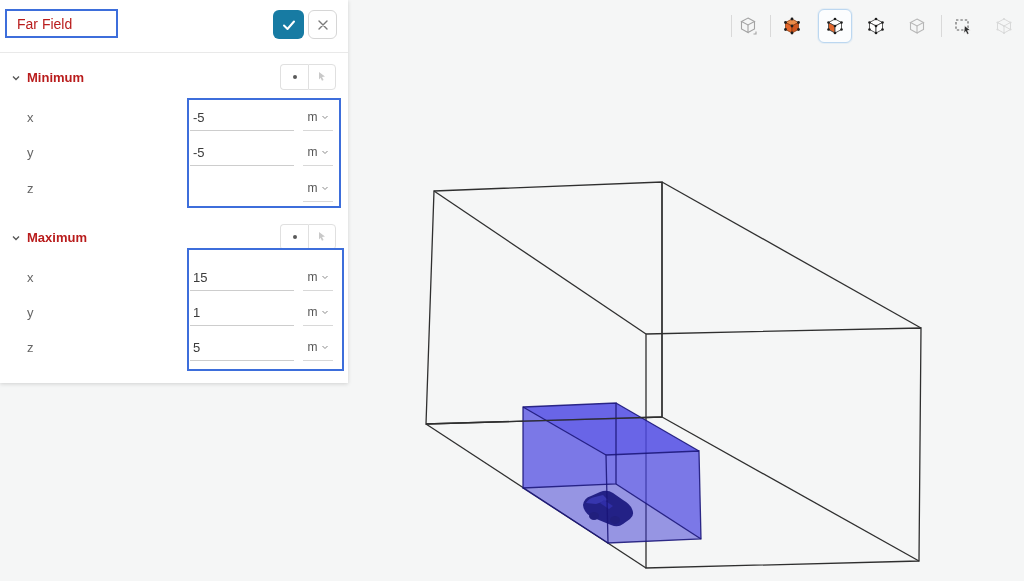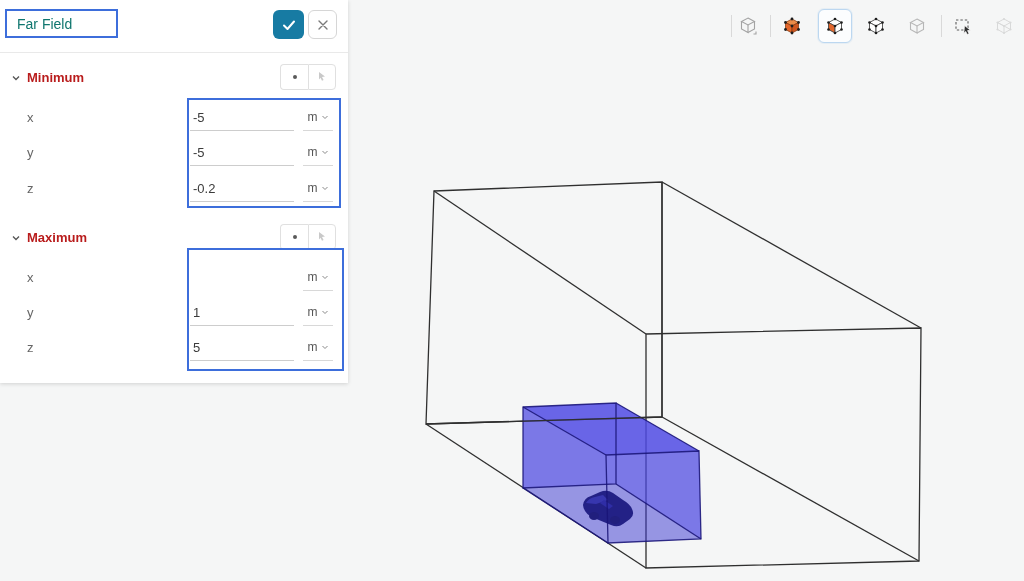--- a/index.html
+++ b/index.html
@@ -16,21 +16,21 @@
   .tbtn{position:absolute;top:9px;width:34px;height:34px;border:none;background:transparent;
         display:flex;align-items:center;justify-content:center;padding:0;border-radius:6px;cursor:pointer;}
   .tbtn.active{background:#fcfdfe;border:1px solid #bcd7f0;box-shadow:0 0 0 1px rgba(188,215,240,.25);}
   .tdiv{position:absolute;top:15px;width:1px;height:22px;background:#d9d9d9;}
 
   
   .panel{position:absolute;left:0;top:0;width:348px;height:383px;background:#ffffff;
          box-shadow:0 1px 4px rgba(0,0,0,.15);}
   .name-box{position:absolute;left:5px;top:9px;width:109px;height:25px;border:2px solid #3d6edb;background:#fff;}
   .name-box input{border:none;outline:none;width:100%;height:100%;padding:0 0 0 10px;
-        font-family:"Liberation Sans",sans-serif;font-size:14px;color:#0f766e;background:transparent;}
+        font-family:"Liberation Sans",sans-serif;font-size:14px;color:#b91c1c;background:transparent;}
   .btn-confirm{position:absolute;left:273px;top:10px;width:31px;height:29px;background:#177ba3;
         border:none;border-radius:6px;display:flex;align-items:center;justify-content:center;cursor:pointer;}
   .btn-cancel{position:absolute;left:308px;top:10px;width:29px;height:29px;background:#fff;
         border:1px solid #d6d6d6;border-radius:6px;display:flex;align-items:center;justify-content:center;
         color:#7a7a7a;font-size:15px;line-height:1;cursor:pointer;}
   .hdr-divider{position:absolute;left:0px;top:52px;width:348px;height:1px;background:#e9e9e9;}
 
   .sec-chevron{position:absolute;left:10px;width:12px;height:12px;cursor:pointer;}
   .sec-title{position:absolute;left:27px;font-size:13px;font-weight:bold;color:#b91c1c;}
   .pick-group{position:absolute;left:280px;width:56px;height:26px;display:flex;}
@@ -262,23 +262,20 @@
     <input value="-5" style="">
   </div>
   <div class="unit-wrap" style="top:139px">
     <span class="u">m</span>
     <svg width="8" height="8" viewBox="0 0 8 8">
       <polyline points="1.5,3 4,5.5 6.5,3" fill="none" stroke="#8a8a8a" stroke-width="1"></polyline>
     </svg>
   </div>
 
   <div class="row-label" style="top:181px">z</div>
-  <div class="val-wrap" style="top:175px">
-    <input value="-0.2" style="">
-  </div>
   <div class="unit-wrap" style="top:175px">
     <span class="u">m</span>
     <svg width="8" height="8" viewBox="0 0 8 8">
       <polyline points="1.5,3 4,5.5 6.5,3" fill="none" stroke="#8a8a8a" stroke-width="1"></polyline>
     </svg>
   </div>
 
   <div class="group-outline" style="left:187px;top:98px;width:150px;height:106px"></div>
 
   <svg class="sec-chevron" style="top:232px" viewBox="0 0 12 12">
@@ -291,20 +288,23 @@
       <span class="dot"></span>
     </button>
     <button class="pick-btn">
       <svg width="12" height="12" viewBox="0 0 12 12">
         <path d="M3 1 l6 4.5 -3 .4 1.6 3 -1.6 .8 -1.5 -3 -1.5 1.8 z" fill="#c9c9c9"></path>
       </svg>
     </button>
   </div>
 
   <div class="row-label" style="top:270px">x</div>
+  <div class="val-wrap" style="top:264px">
+    <input value="15" style="">
+  </div>
   <div class="unit-wrap" style="top:264px">
     <span class="u">m</span>
     <svg width="8" height="8" viewBox="0 0 8 8">
       <polyline points="1.5,3 4,5.5 6.5,3" fill="none" stroke="#8a8a8a" stroke-width="1"></polyline>
     </svg>
   </div>
 
   <div class="row-label" style="top:305px">y</div>
   <div class="val-wrap" style="top:299px">
     <input value="1" style="">

